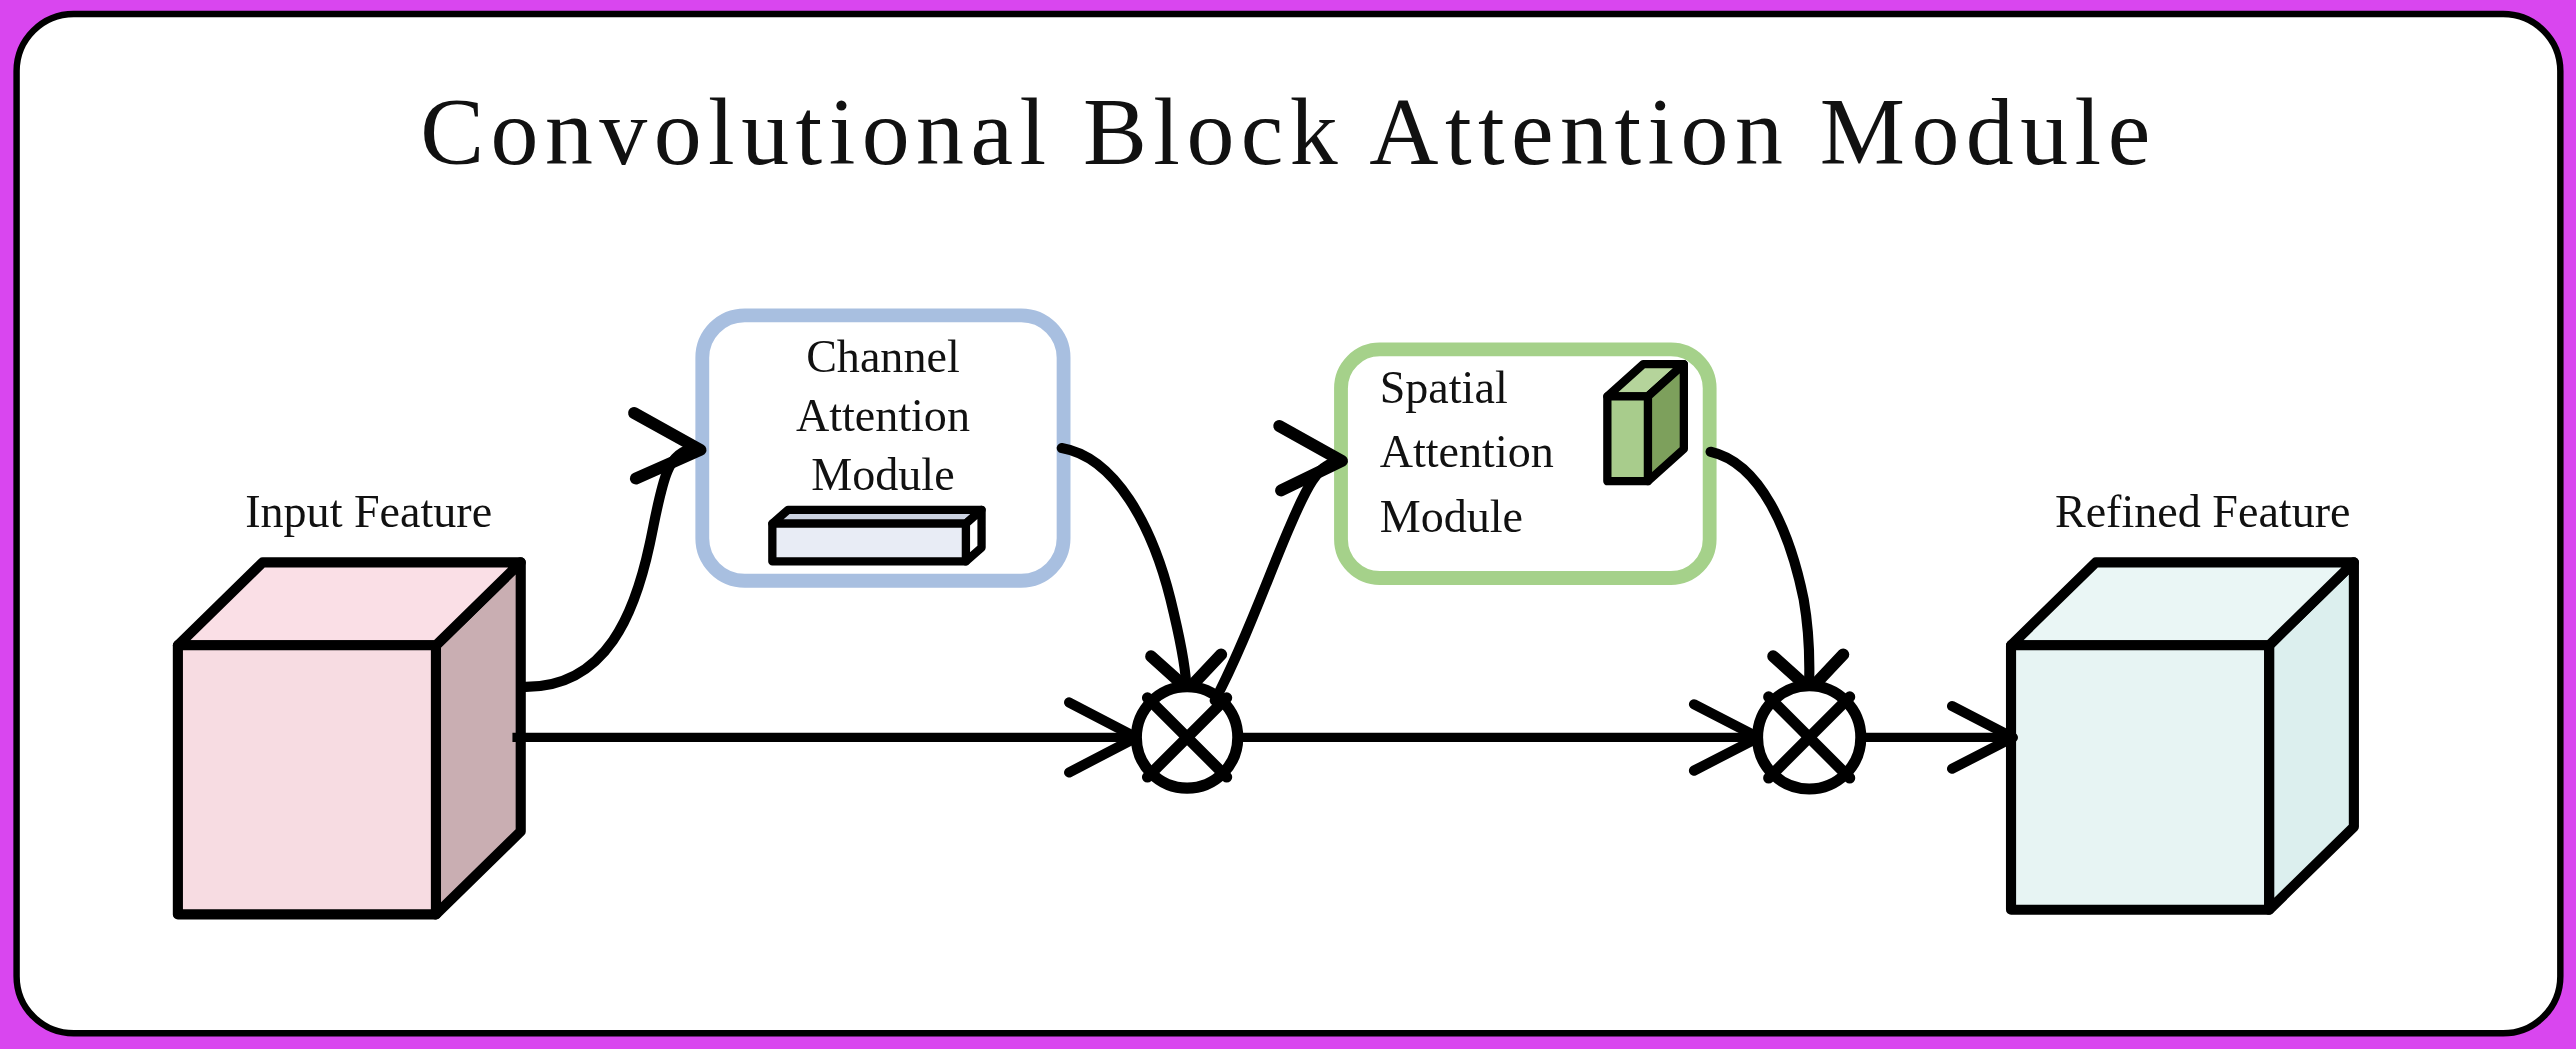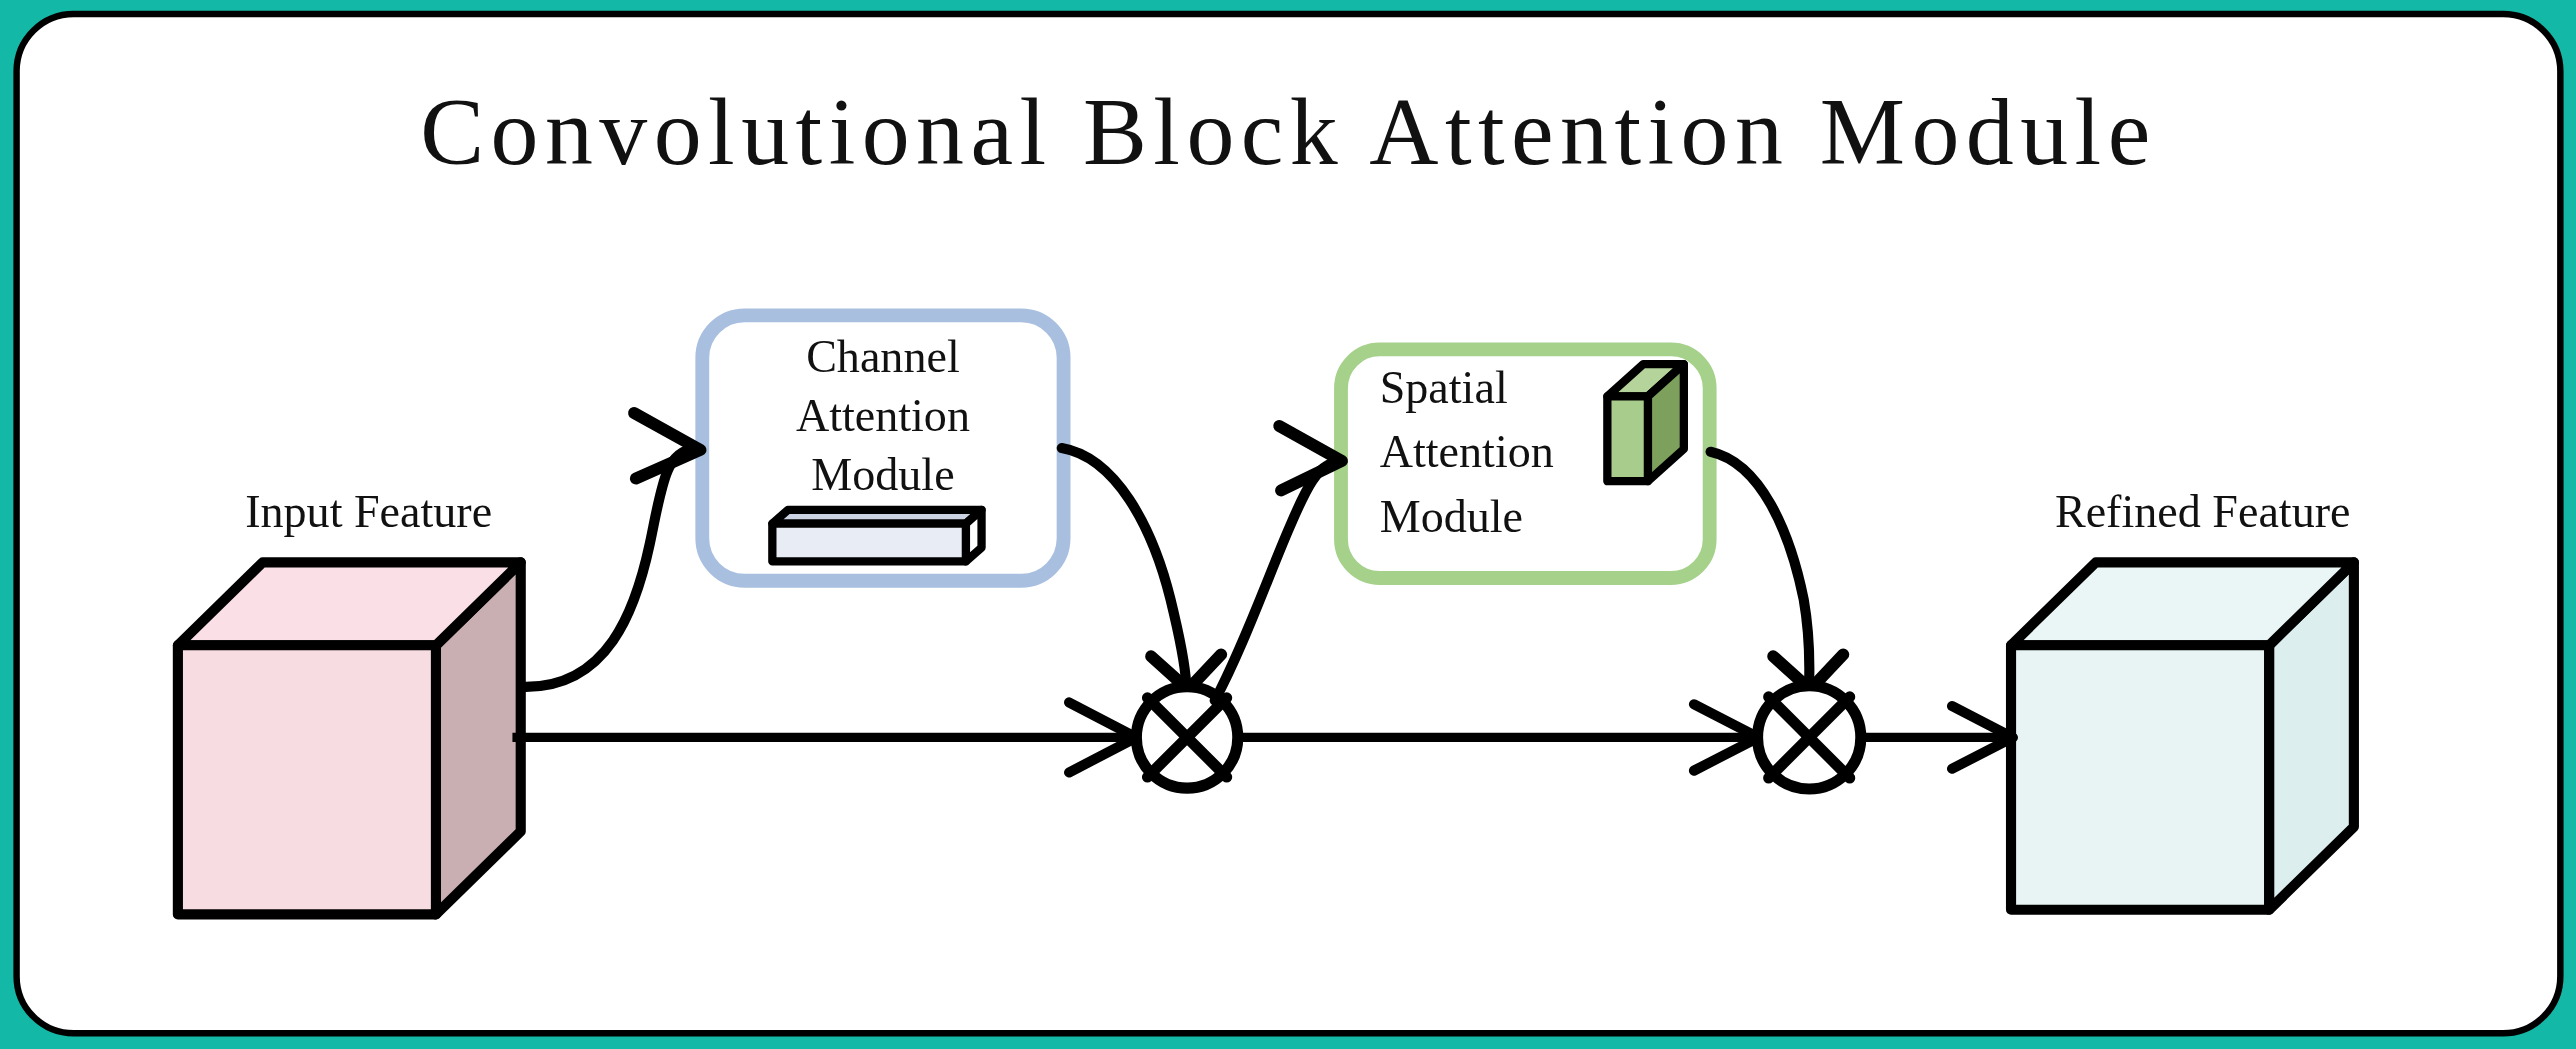--- a/index.html
+++ b/index.html
@@ -11,21 +11,21 @@
   body {
     width: 2576px;
     height: 1050px;
     overflow: hidden;
     font-family: "Liberation Serif", serif;
   }
   #stage {
     position: relative;
     width: 2576px;
     height: 1050px;
-    background: #14b8a6;
+    background: #d946ef;
   }
   #stage > svg {
     position: absolute;
     top: 0;
     left: 0;
     display: block;
   }
   .diagram-title {
     font-family: "Liberation Serif", serif;
     font-size: 104px;

